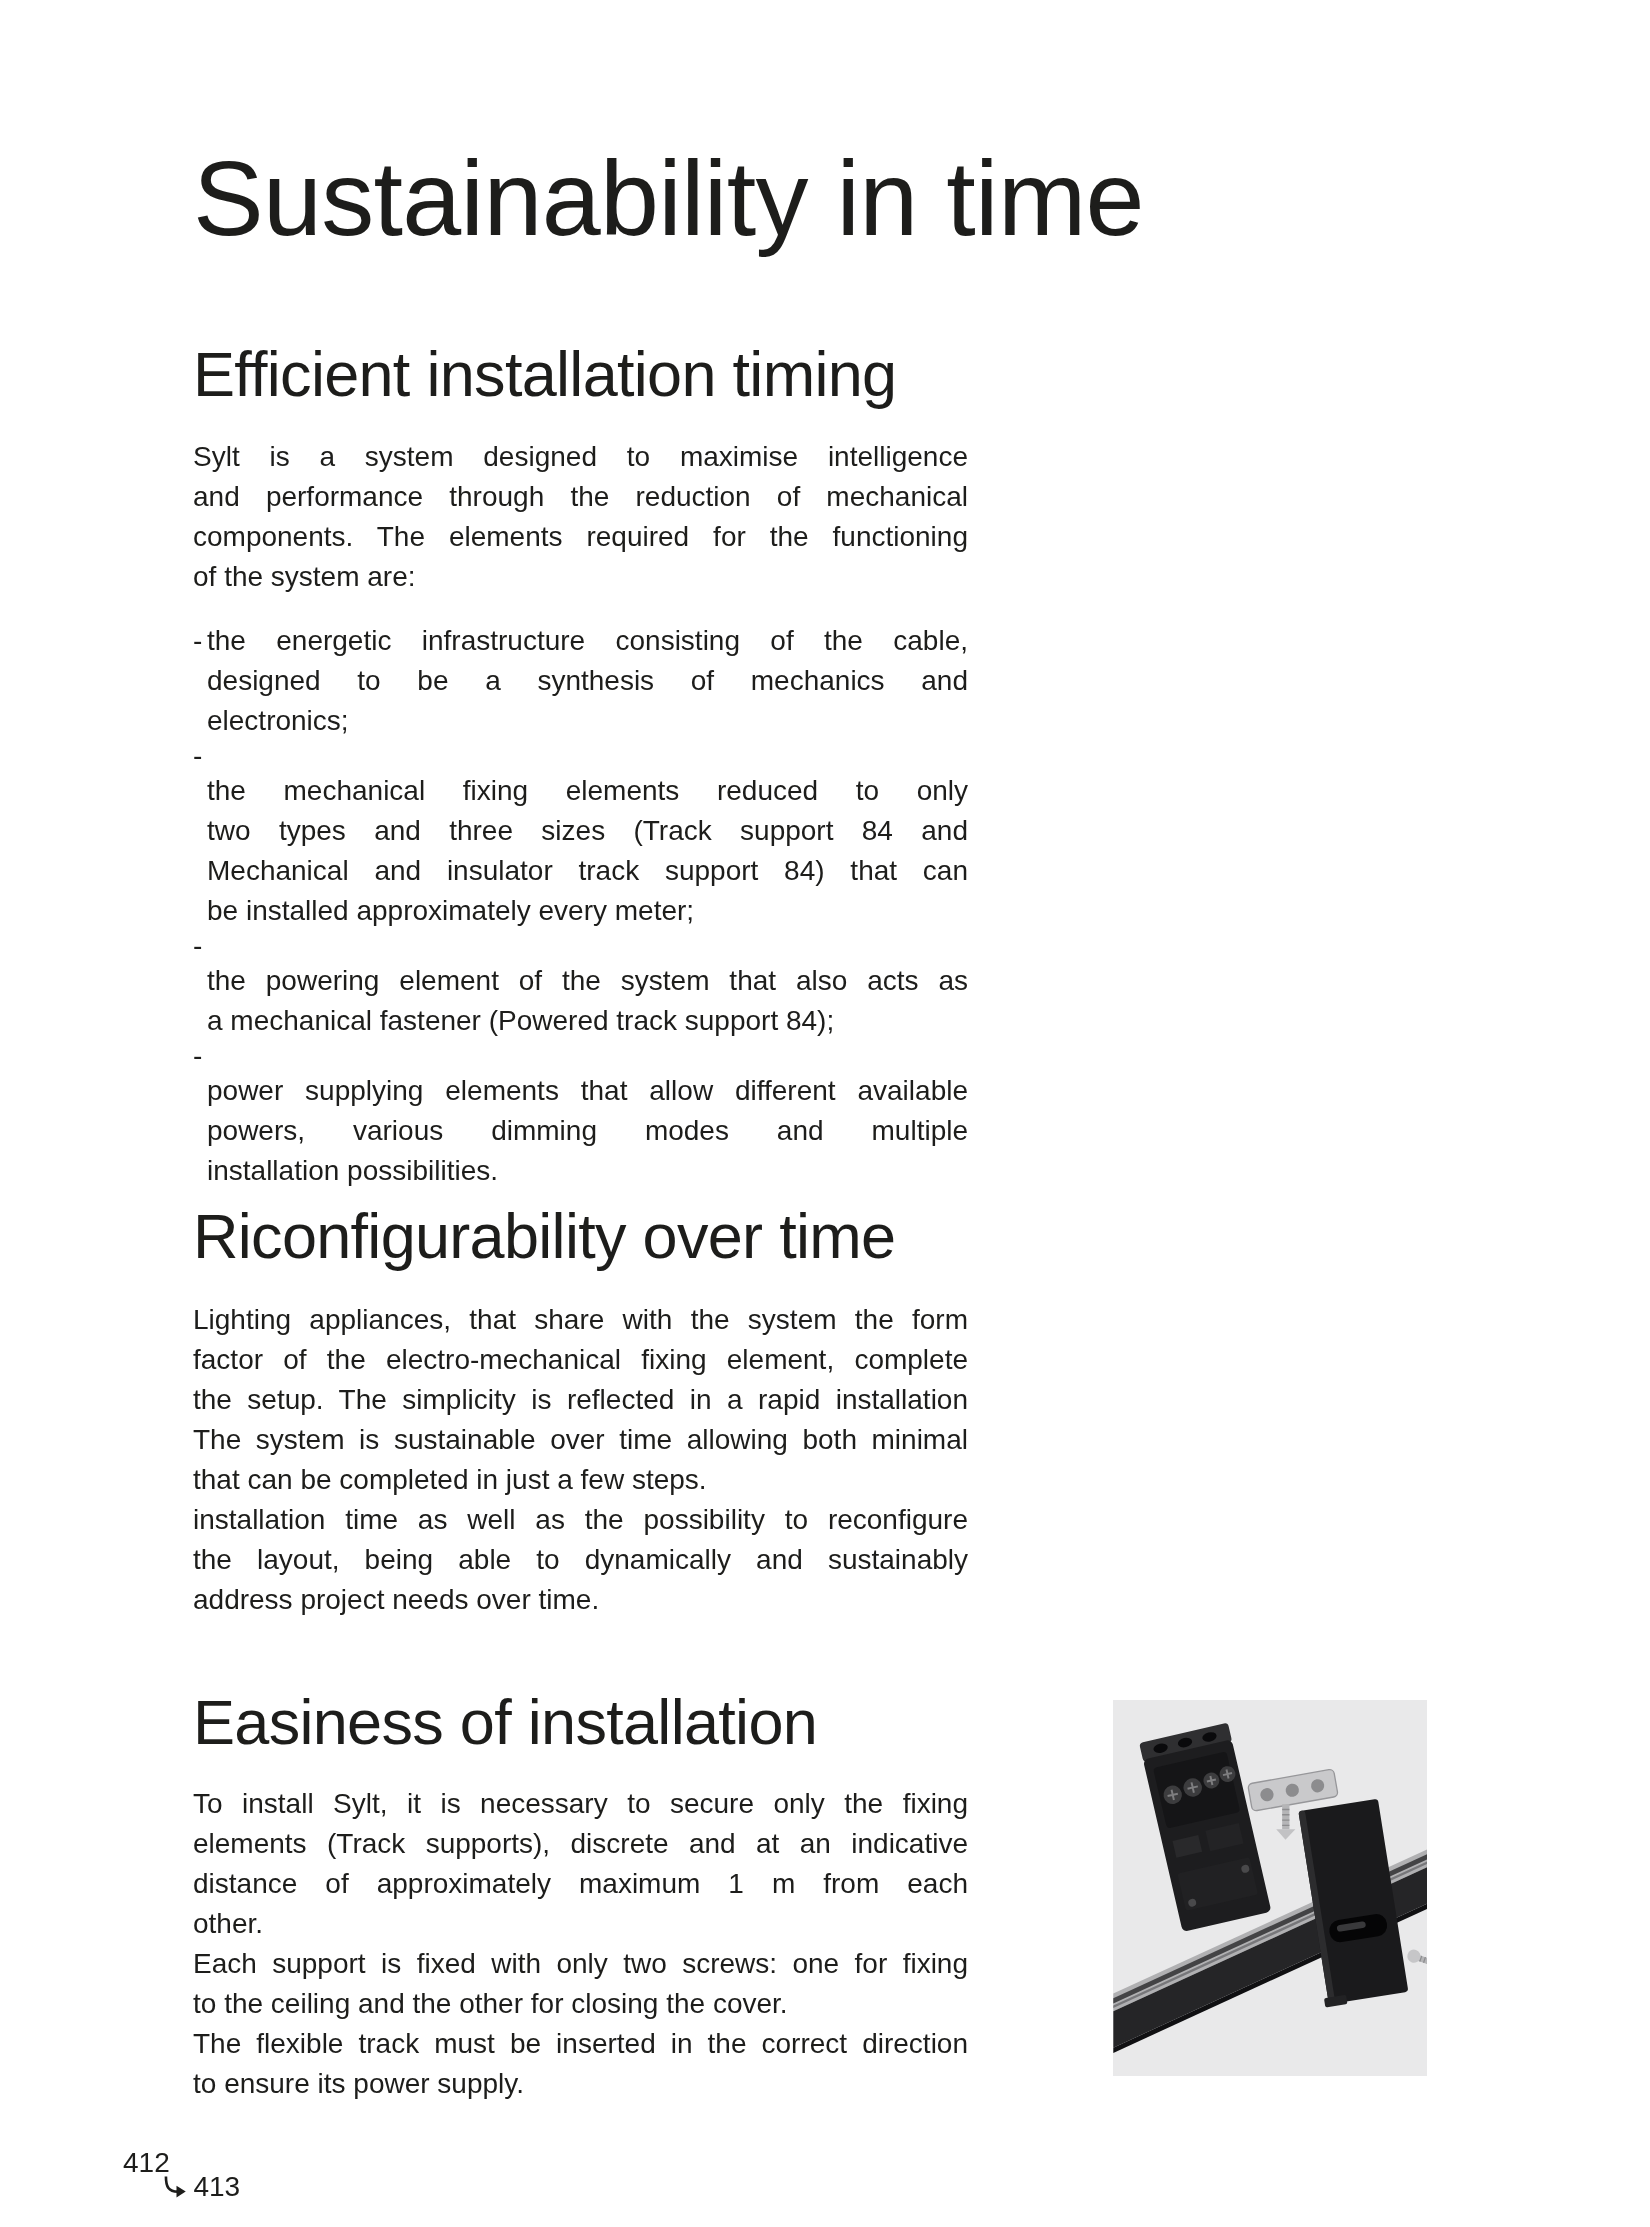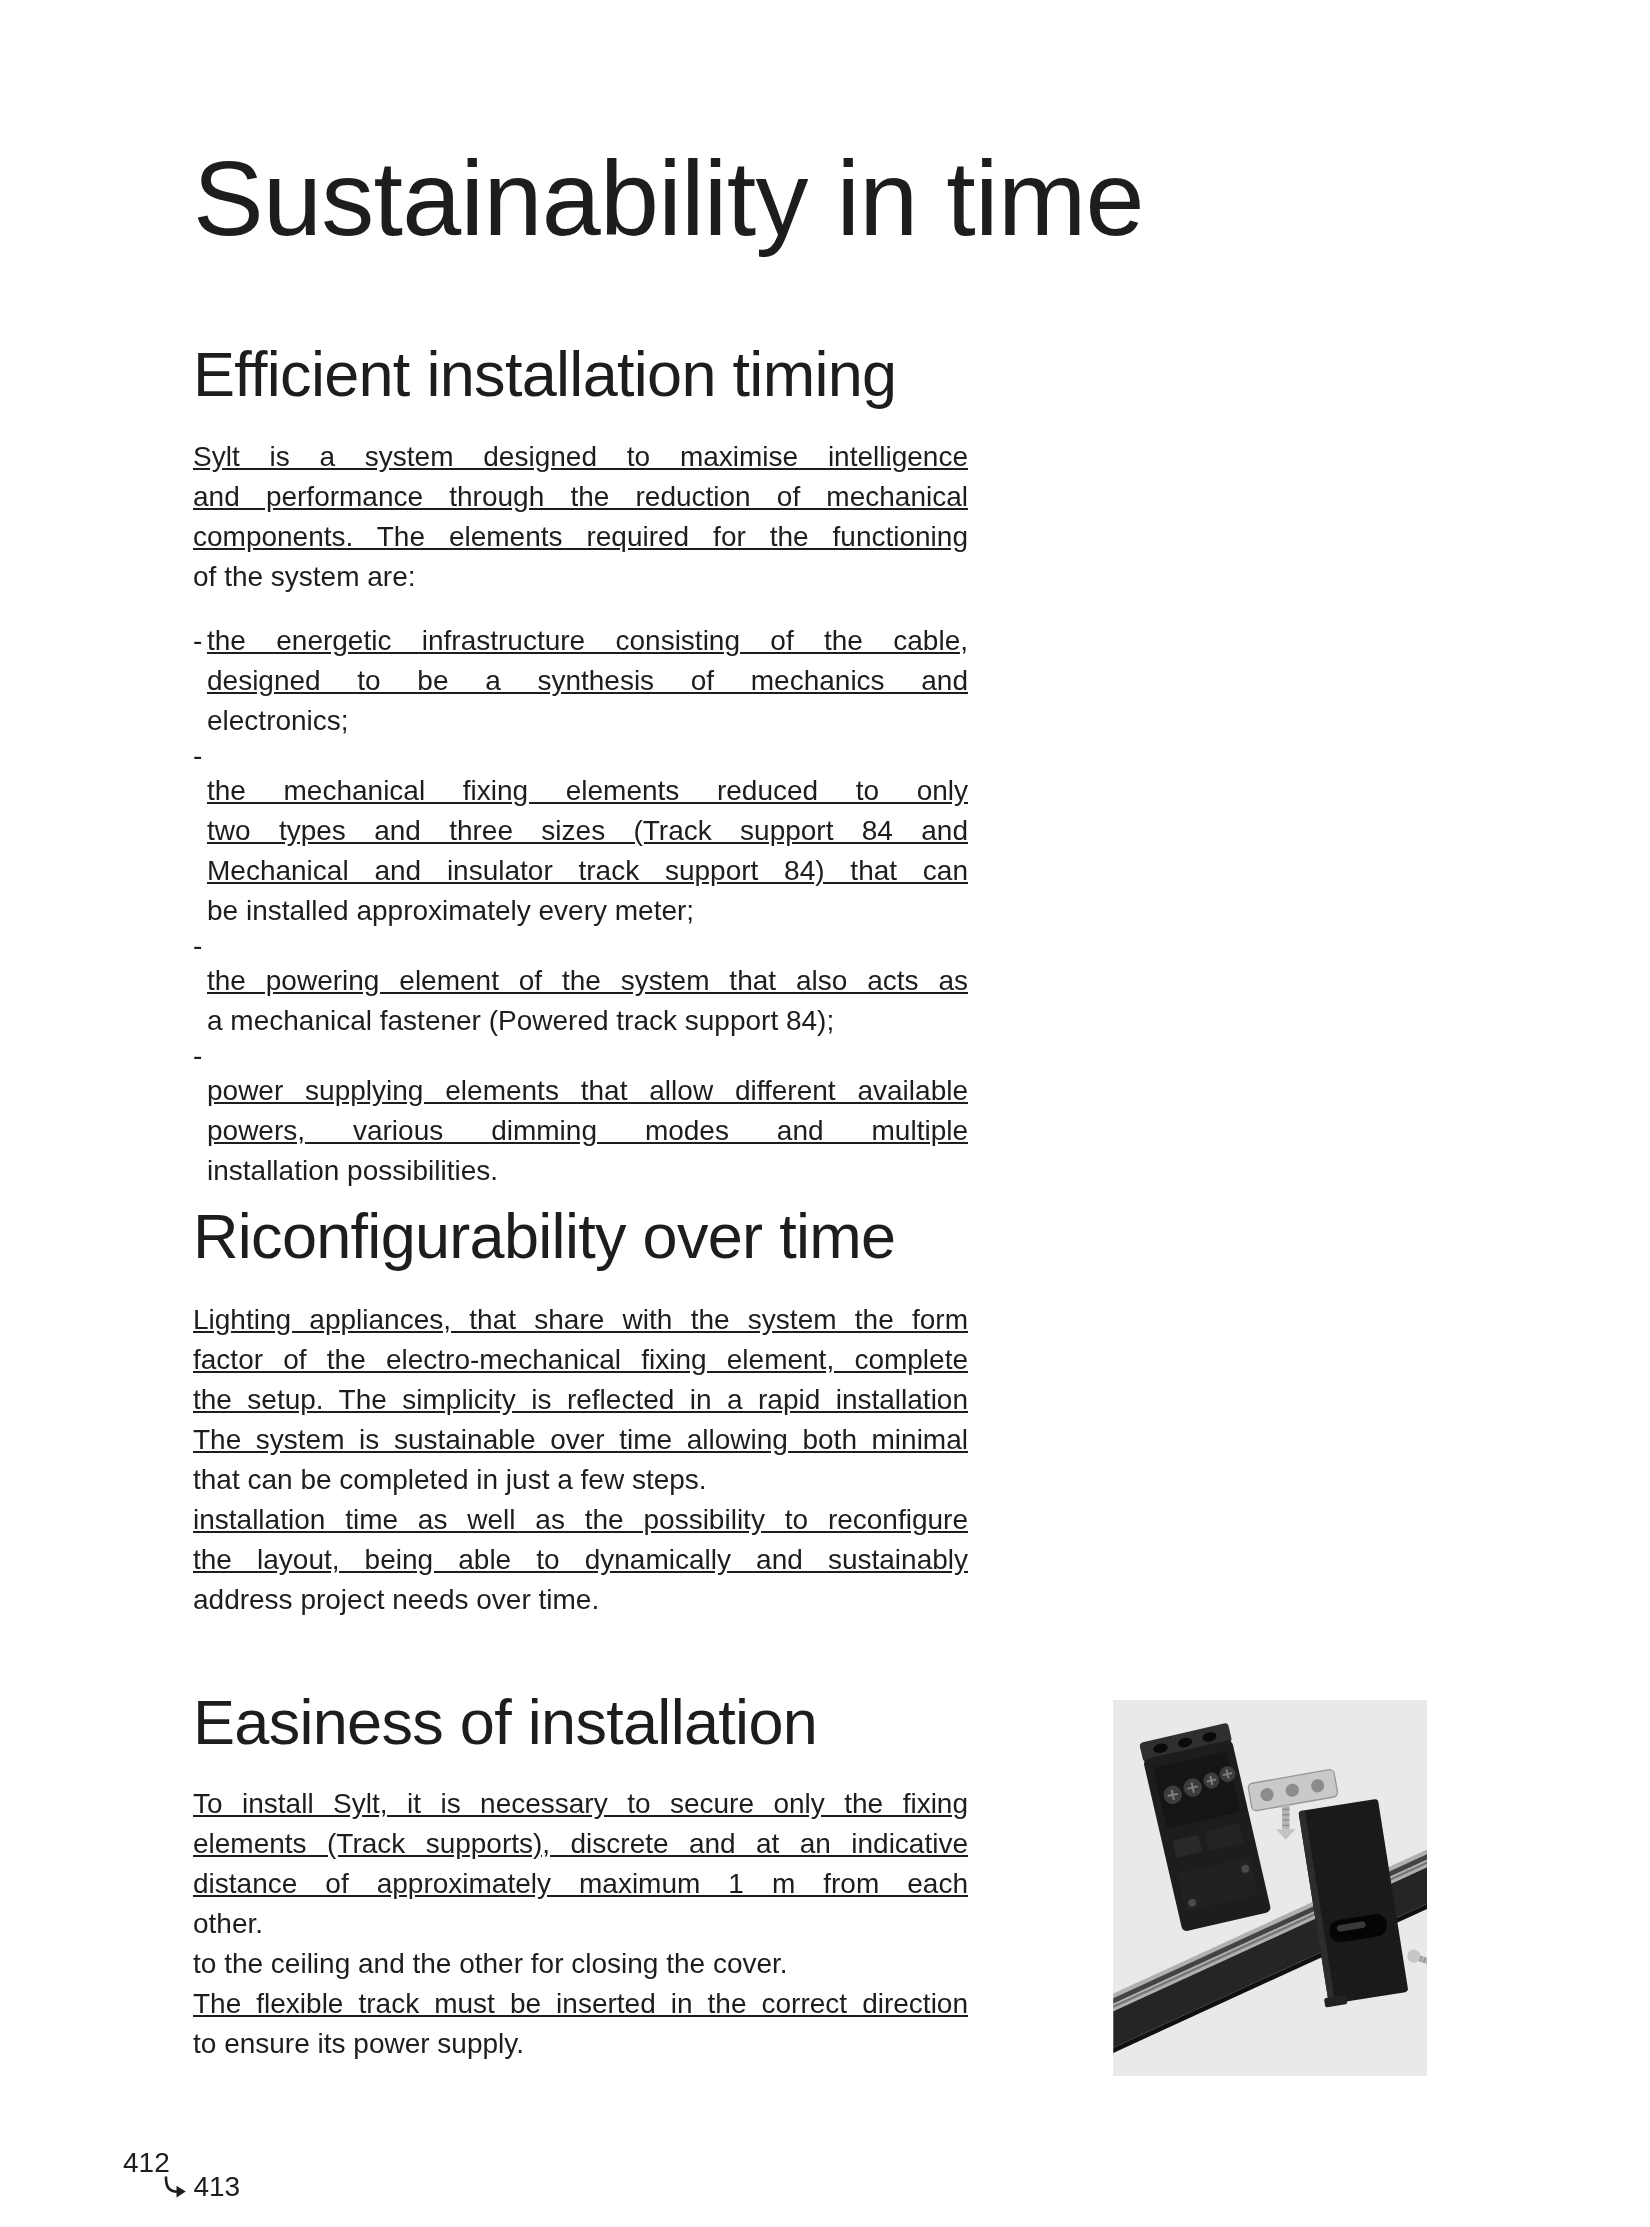--- a/index.html
+++ b/index.html
@@ -7,21 +7,21 @@
         font-family:"Liberation Sans","DejaVu Sans",sans-serif;color:#1d1d1b;}
   .title{position:absolute;left:193px;top:144px;font-size:106px;line-height:108px;
          font-weight:400;letter-spacing:-0.7px;white-space:nowrap;}
   .heading{position:absolute;left:193px;font-size:63px;line-height:67px;font-weight:400;
            letter-spacing:-0.7px;white-space:nowrap;}
   #h-efficient{top:341px;}
   #h-riconf{top:1203px;}
   #h-easiness{top:1689px;}
   .tb{position:absolute;left:193px;width:775px;font-size:28px;line-height:40px;}
   .tb .line{text-align:justify;height:40px;}
-  .tb .line.jl{text-align-last:justify;text-decoration:underline;}
+  .tb .line.jl{text-align-last:justify;}
   #p1{top:437px;}
   #bullets{top:621px;}
   #p2{top:1300px;}
   #p3{top:1784px;}
   .bullet{position:relative;}
   .bullet .btext{margin-left:14px;}
   .dash-inline{position:absolute;left:0;top:0;height:40px;line-height:40px;}
   .dash-line{height:30px;line-height:30px;}
   .figure{position:absolute;left:1113px;top:1700px;width:403px;height:376px;background:#e9e9ea;}
   .footer-num{position:absolute;left:123px;top:2146px;font-size:28px;line-height:33px;}
@@ -93,20 +93,21 @@
       <div class="line">address project needs over time.</div>
     </div>
 
   <div class="heading" id="h-easiness">Easiness of installation</div>
 
   <div class="tb" id="p3">
       <div class="line jl">To install Sylt, it is necessary to secure only the fixing</div>
       <div class="line jl">elements (Track supports), discrete and at an indicative</div>
       <div class="line jl">distance of approximately maximum 1 m from each</div>
       <div class="line">other.</div>
+      <div class="line jl">Each support is fixed with only two screws: one for fixing</div>
       <div class="line">to the ceiling and the other for closing the cover.</div>
       <div class="line jl">The flexible track must be inserted in the correct direction</div>
       <div class="line">to ensure its power supply.</div>
     </div>
 
   <div class="figure">
     <svg viewBox="0 0 610 570" width="403" height="376">
 
       <g>
         <polygon points="0,445 610,165 610,192 0,472" fill="#b0b0b2"></polygon>

